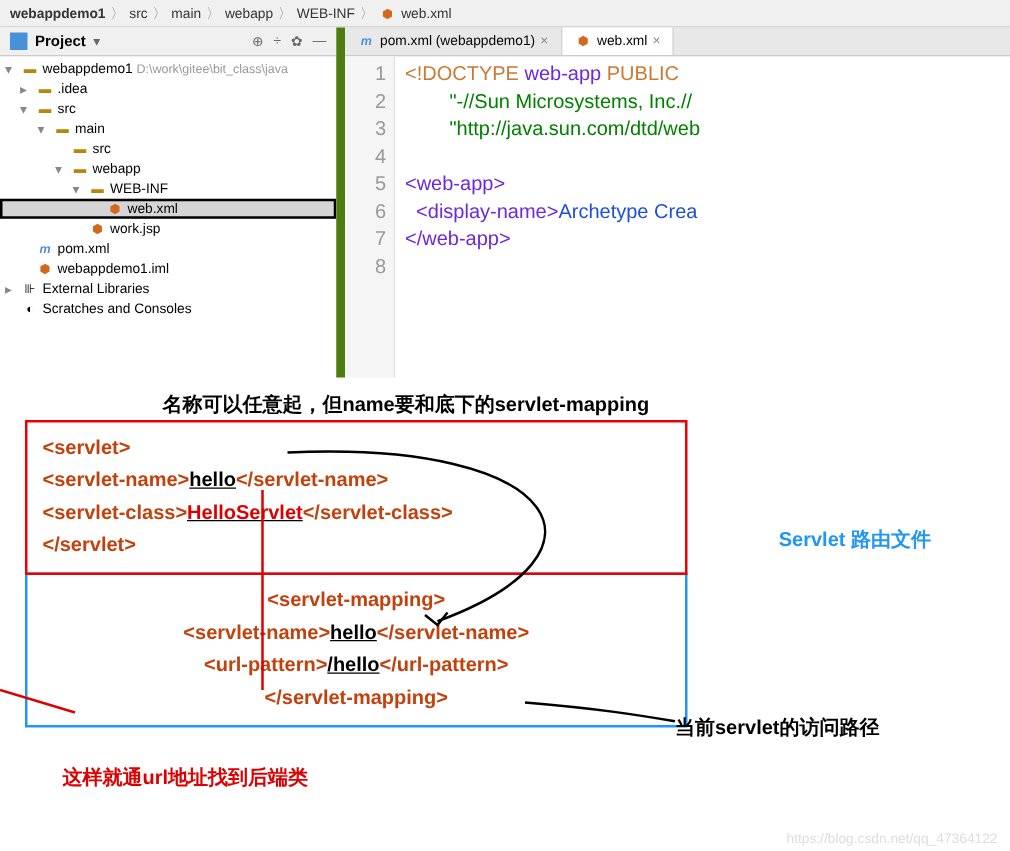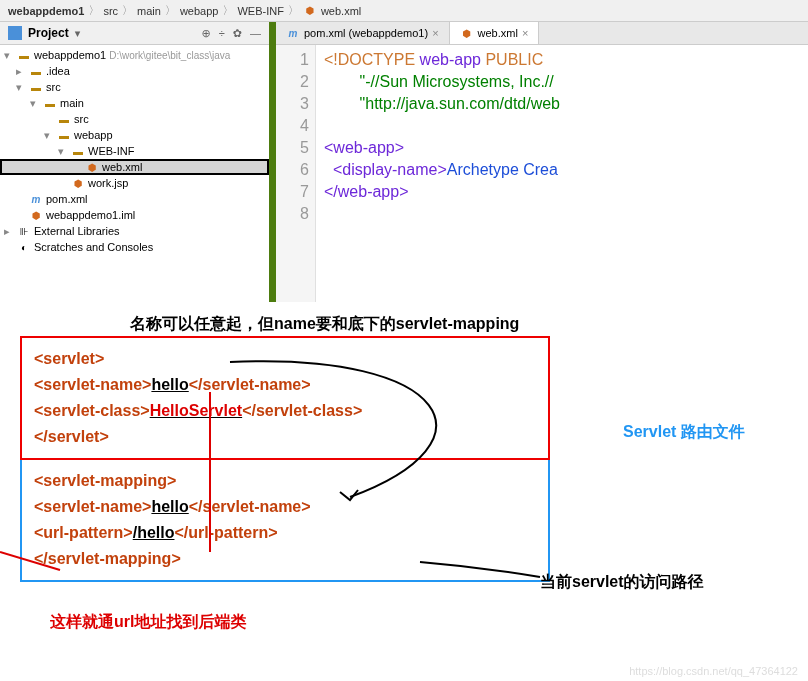--- a/index.html
+++ b/index.html
@@ -34,21 +34,21 @@
 .gutter div { height: 22px; line-height: 22px; }
 .code { padding: 4px 8px; flex: 1; }
 .code div { height: 22px; line-height: 22px; white-space: pre; }
 .kw { color: #cc7832; }
 .tag { color: #6d28d9; }
 .str { color: #008000; }
 .txt { color: #1d4ed8; }
 .annotation-area { position: relative; margin-top: 20px; padding: 0 20px; font-weight: bold; }
 .anno-text { position: absolute; font-size: 16px; color: #000; }
 .red-box { border: 2px solid #e00; padding: 8px 12px; font-family: Consolas, monospace; font-size: 16px; line-height: 26px; position: relative; }
-.blue-box { border: 2px solid #2196f3; padding: 8px 12px; font-family: Consolas, monospace; font-size: 16px; line-height: 26px; margin-top: -2px; }
+.blue-box { border: 2px solid #2196f3; padding: 8px 12px; font-family: Consolas, monospace; font-size: 16px; line-height: 26px; margin-top: -2px; text-align: center; }
 .ctag { color: #c2410c; }
 .cred { color: #d00; }
 .blue-label { color: #2196f3; font-size: 16px; position: absolute; }
 .red-note { color: #d00; font-size: 16px; }
 .watermark { position: absolute; bottom: 4px; right: 10px; color: #ddd; font-size: 11px; }
 .toolbar-icons { margin-left: auto; display: flex; gap: 8px; color: #666; }
 .underline { text-decoration: underline; text-decoration-color: #000; }
 .tree-indent-1 { padding-left: 16px; }
 .tree-indent-2 { padding-left: 30px; }
 .tree-indent-3 { padding-left: 44px; }

